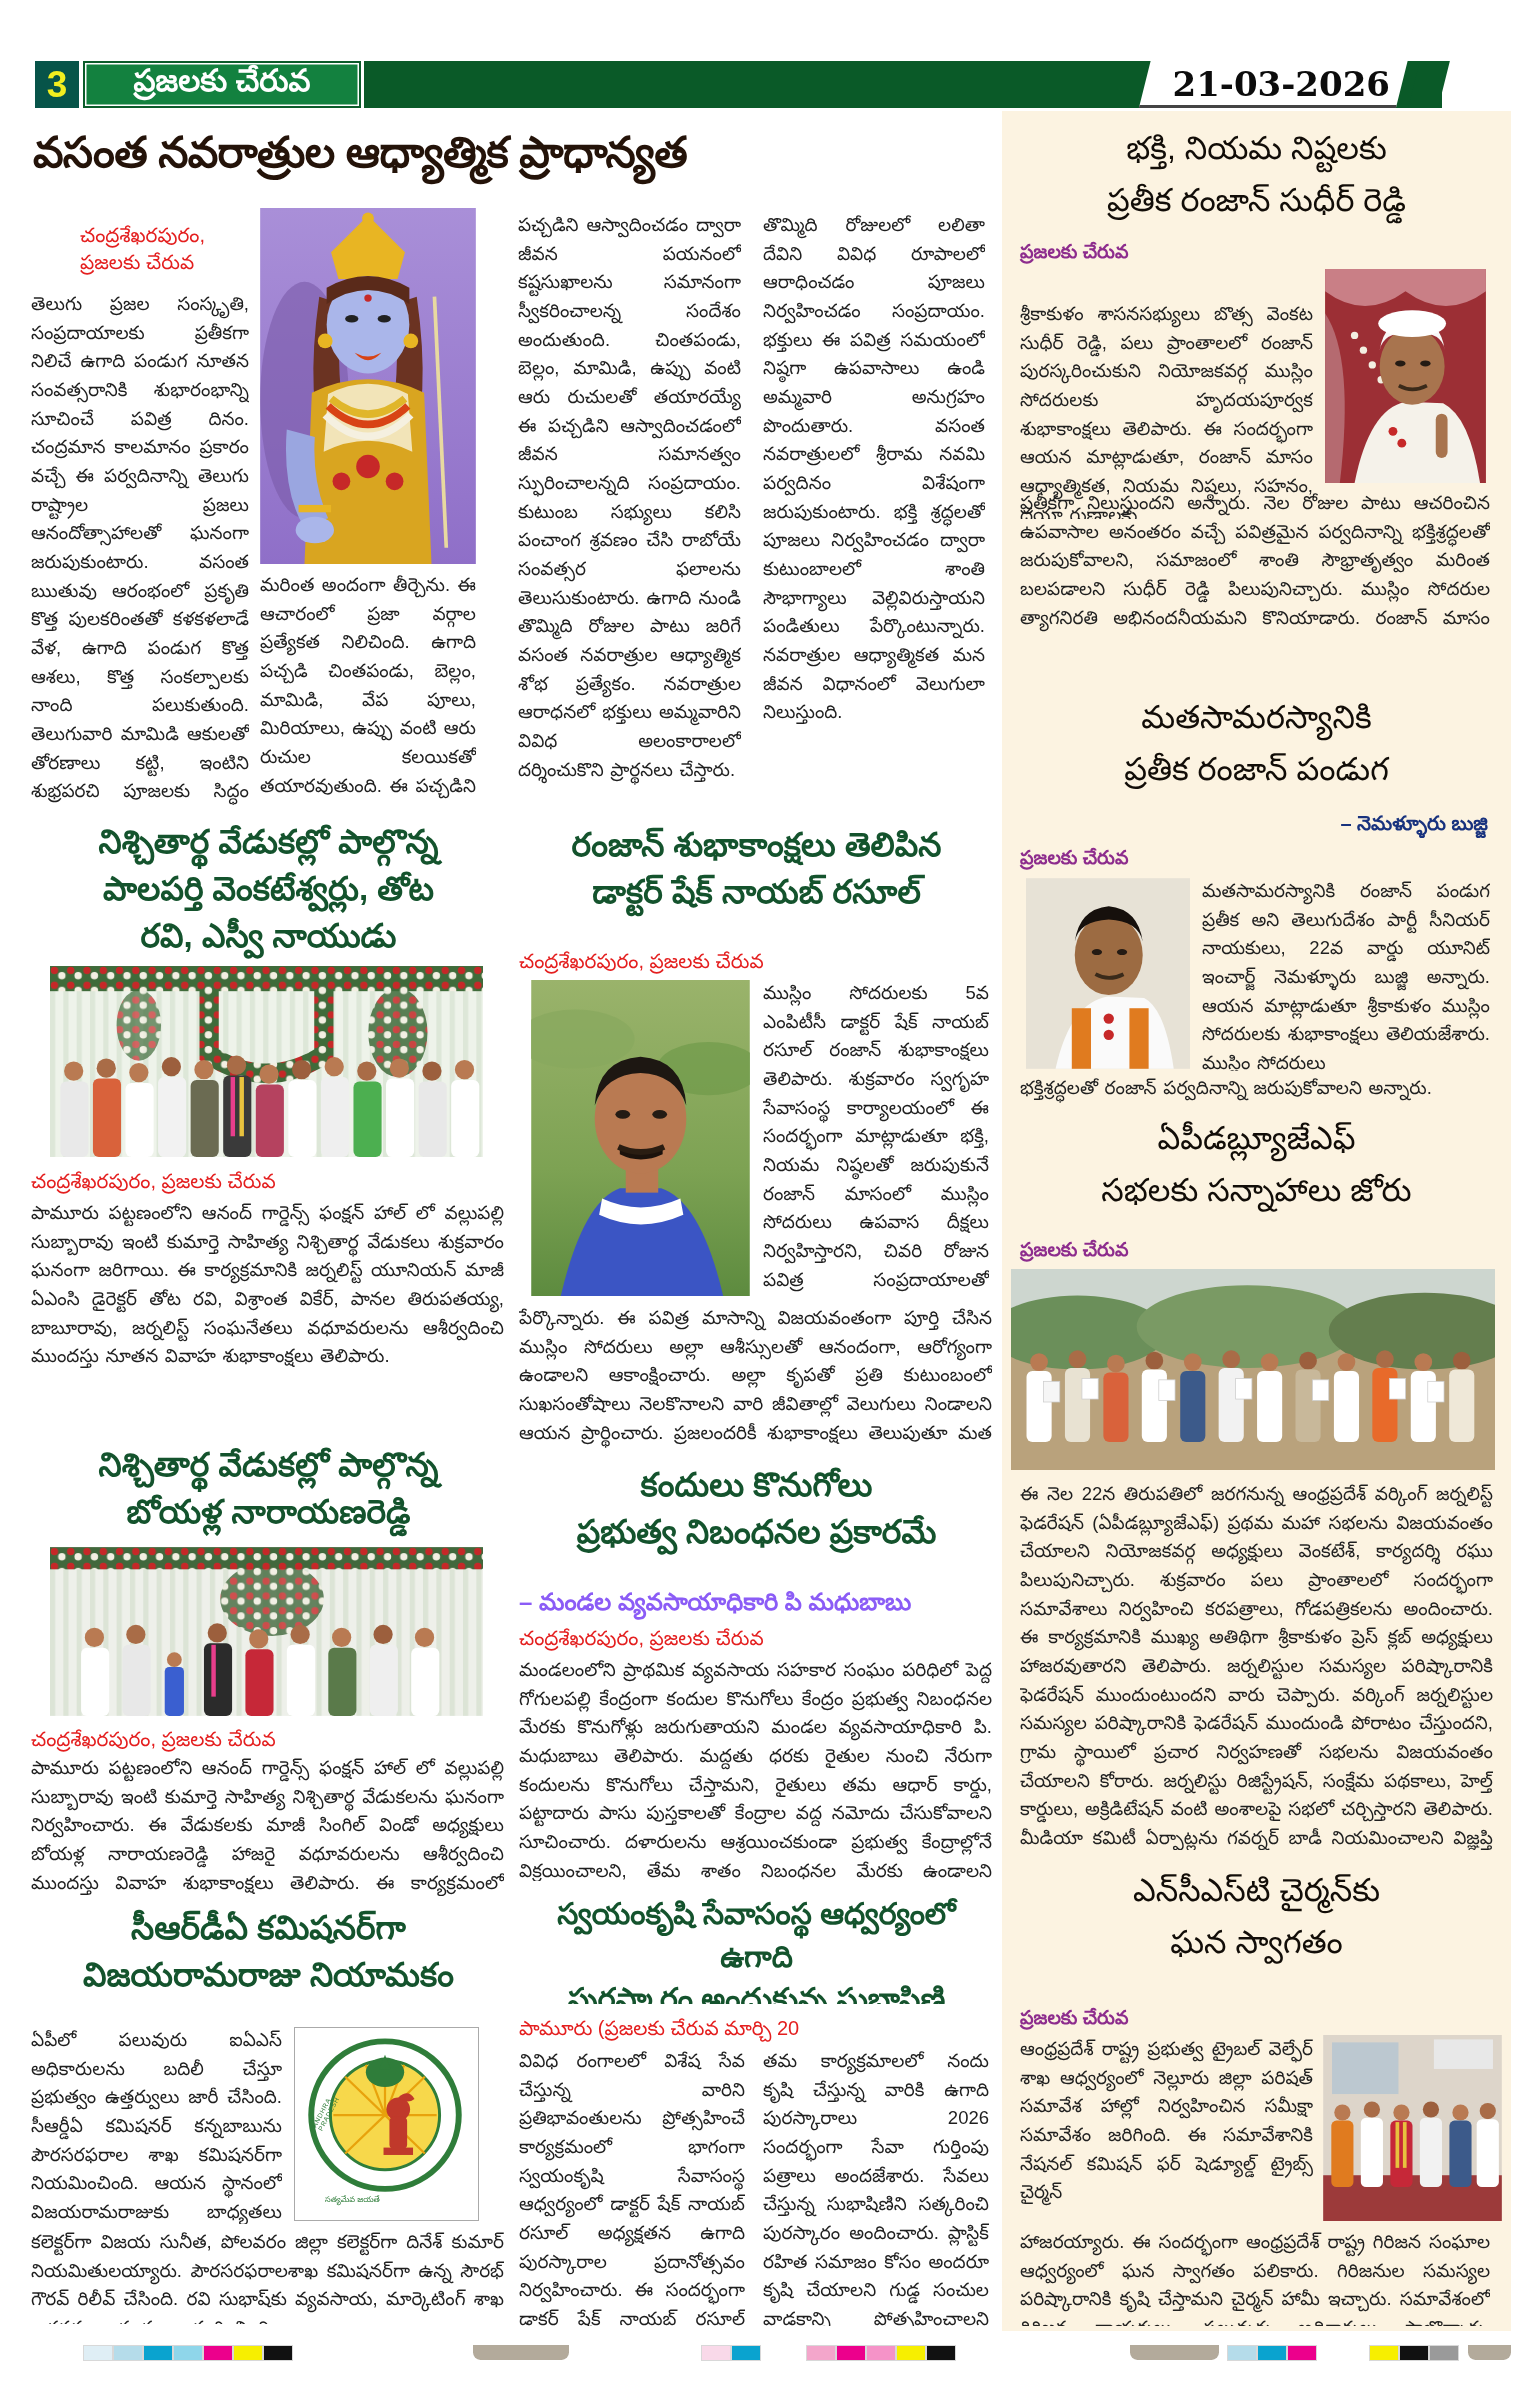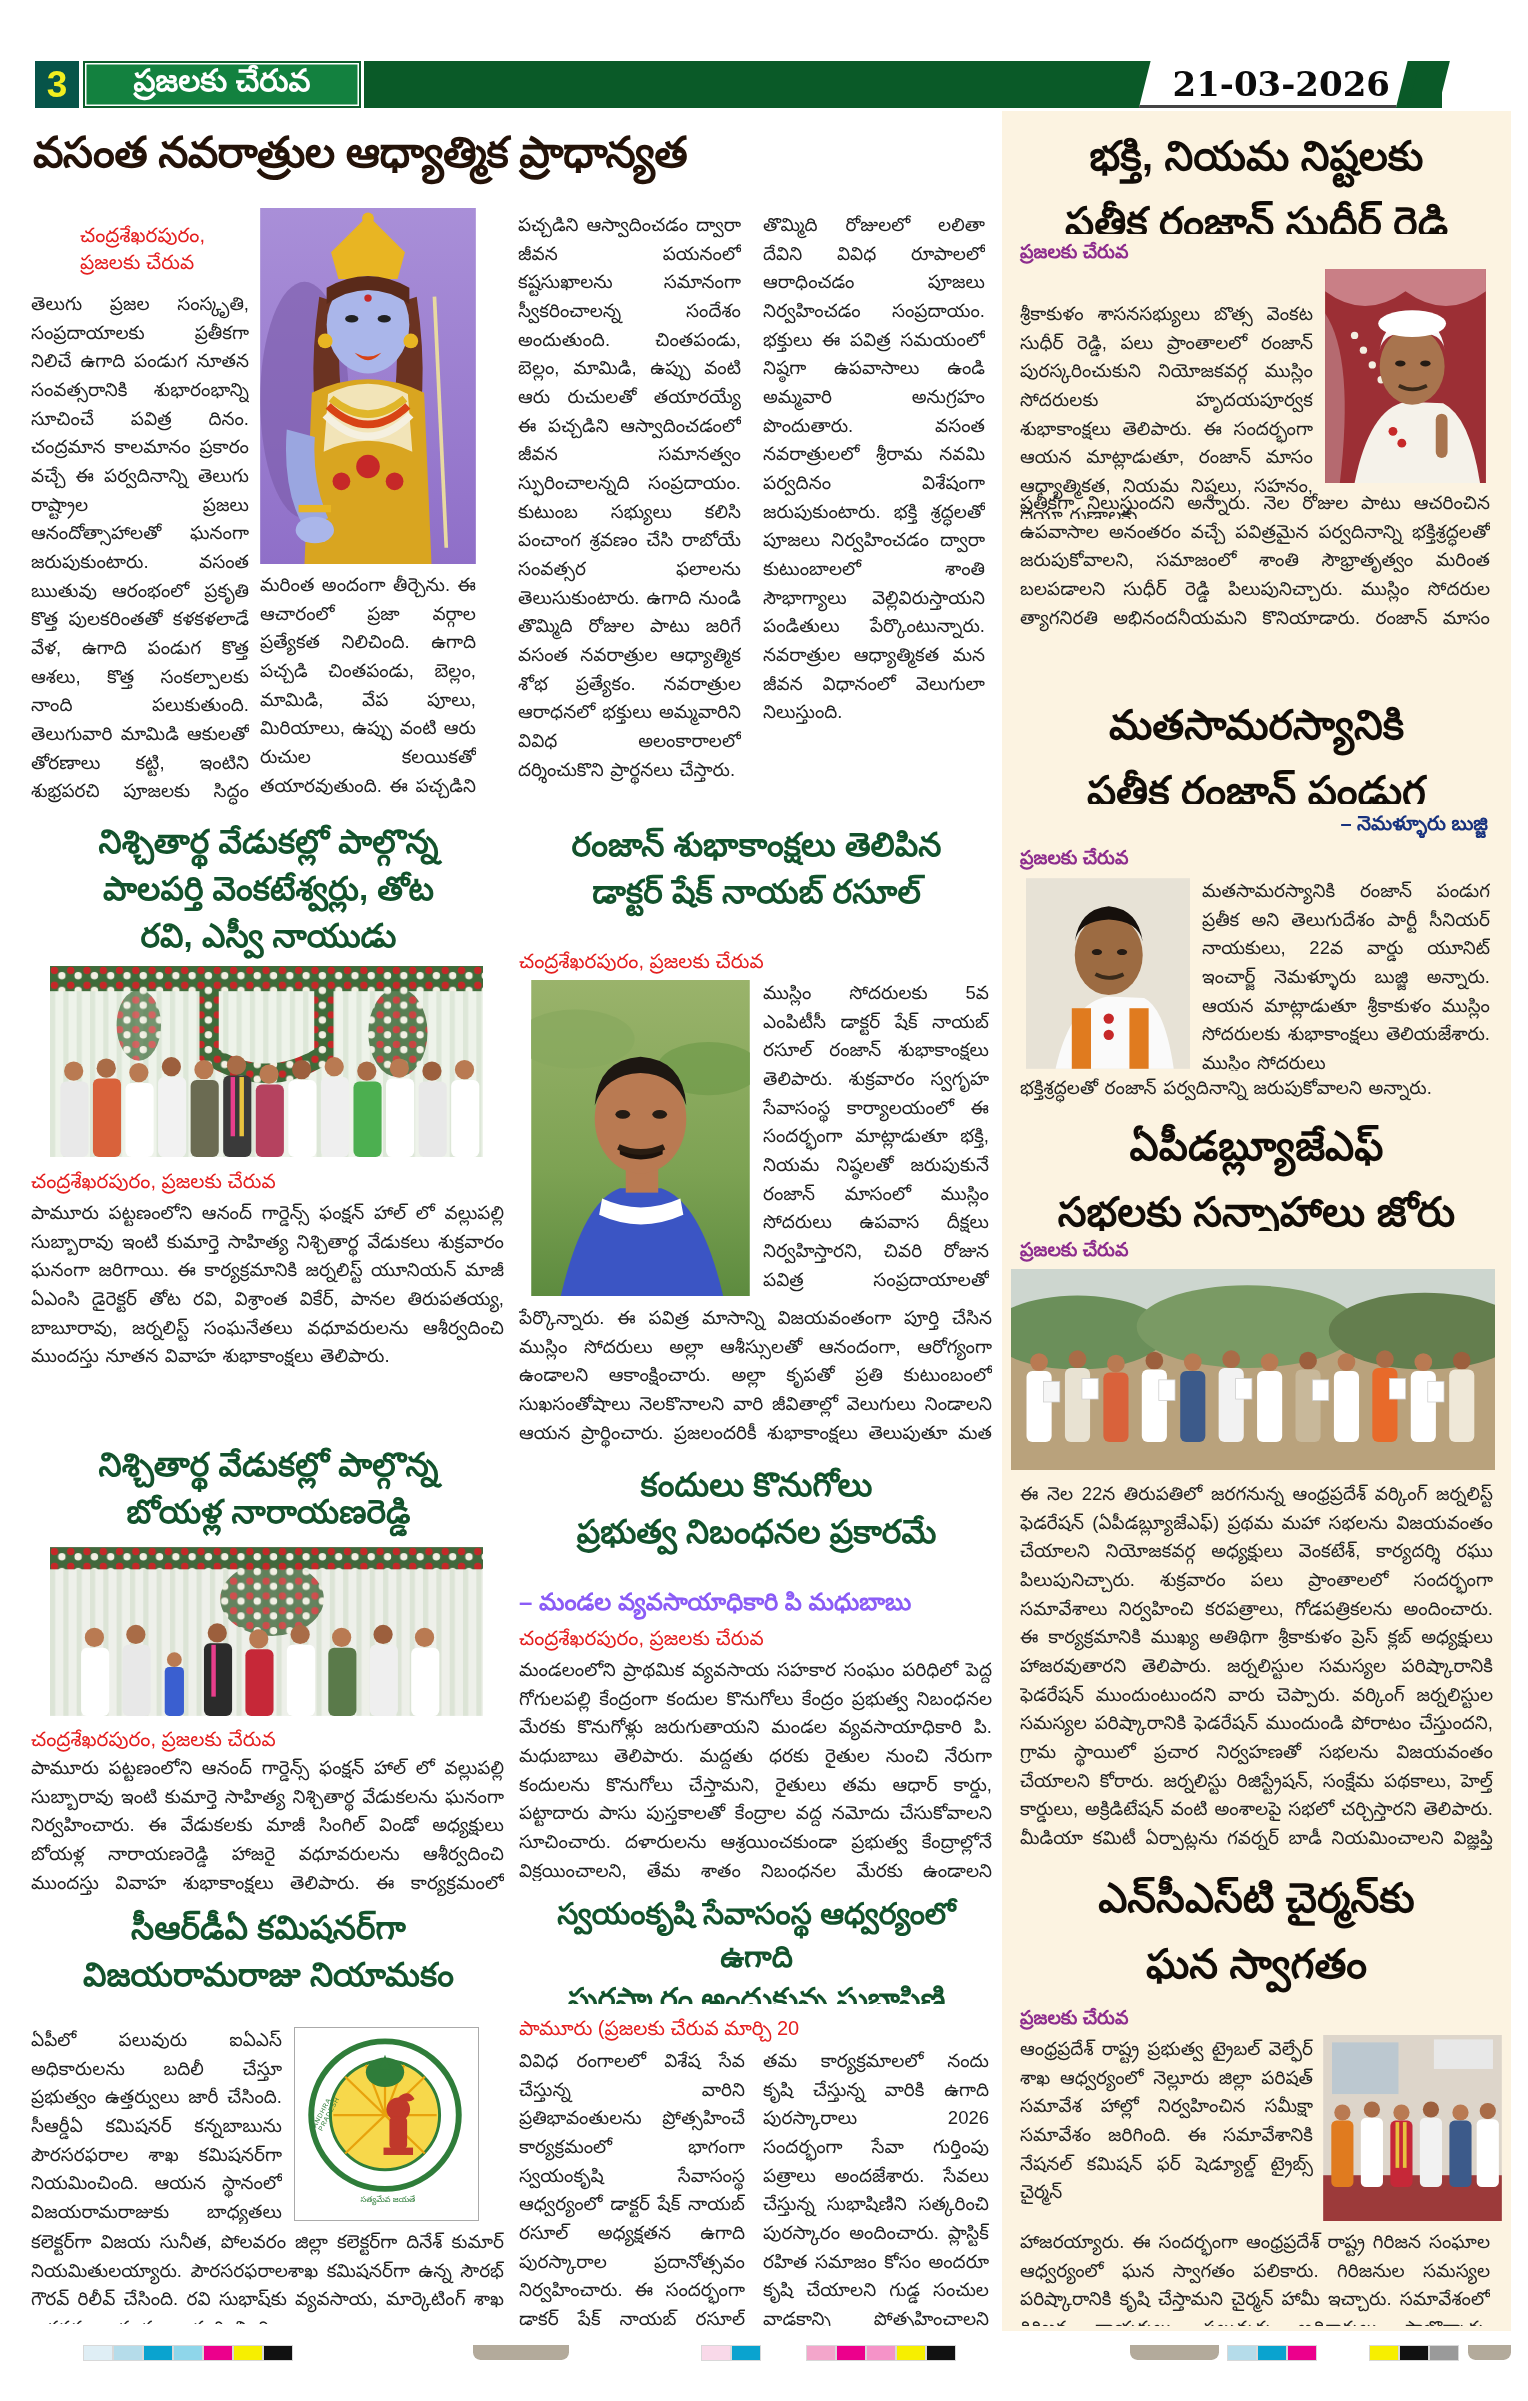--- a/index.html
+++ b/index.html
@@ -8,31 +8,31 @@
   
   .pageno{background:#075449;color:#f2ee1f;font-weight:700;font-size:37px;display:flex;align-items:center;justify-content:center;}
   .masthead{background:#13813f;color:#ffffff;font-weight:700;font-size:31px;display:flex;align-items:center;justify-content:center;border:2.2px solid #0b5c2a;box-shadow:0 0 0 1.5px #fff inset;}
   .greenbar{background:#0a5a28;}
   .datebox{background:#ffffff;transform:skewX(-14deg);border-bottom:3px solid #444;}
   .datetext{font-family:"DejaVu Serif",serif;font-weight:700;font-size:34px;color:#0c0c0c;display:flex;align-items:center;justify-content:flex-end;}
   .endcap{background:#0a5a28;transform:skewX(-14deg);}
   
   .main-headline{font-weight:700;font-size:43px;line-height:1.5;color:#241309;letter-spacing:-0.7px;white-space:nowrap;overflow:hidden;}
   .sec-headline{font-weight:700;font-size:33px;line-height:1.42;color:#14532d;text-align:center;white-space:pre-line;overflow:hidden;}
-  .sb-headline{font-weight:700;font-size:41px;line-height:1.62;color:#120d08;text-align:center;white-space:pre-line;overflow:hidden;}
+  .sb-headline{font-weight:400;font-size:32px;line-height:1.62;color:#120d08;text-align:center;white-space:pre-line;overflow:hidden;}
   .body-txt{font-size:18.5px;line-height:1.55;text-align:justify;color:#1f1f1f;word-spacing:1.5px;overflow:hidden;}
   .dl-red{color:#e41f1f;font-weight:400;font-size:20px;line-height:1.35;white-space:pre-line;}
   .dl-purple{color:#8d2c8d;font-weight:700;font-size:19px;}
   .byline-blue{color:#8b5cf6;font-weight:700;font-size:24px;}
   .byline-navy{color:#18327e;font-weight:700;font-size:20px;text-align:right;}
   .sidebar-bg{background:#fcf3e1;}
   .photo{overflow:hidden;}
   .photo svg{display:block;}
   .sealbox{border:1.5px solid #aaa;background:#fff;}
-  .seal-cap{font-size:8.1px;color:#2f7d3a;text-align:center;}
+  .seal-cap{font-size:8.1px;color:#2f7d3a;}
   .seal-arc{font-size:6.7px;color:#2f7d3a;transform:rotate(-62deg);letter-spacing:0.7px;}
   
   .swgroup{display:flex;}
   .sw{width:30px;height:16.3px;border:0.7px solid #d8d8d8;box-sizing:border-box;}
   .regtab{background:#b3aa9b;height:15px;border-radius:0 0 7.4px 7.4px;}
 </style>
 </head>
 <body>
 
 <div id="page">

